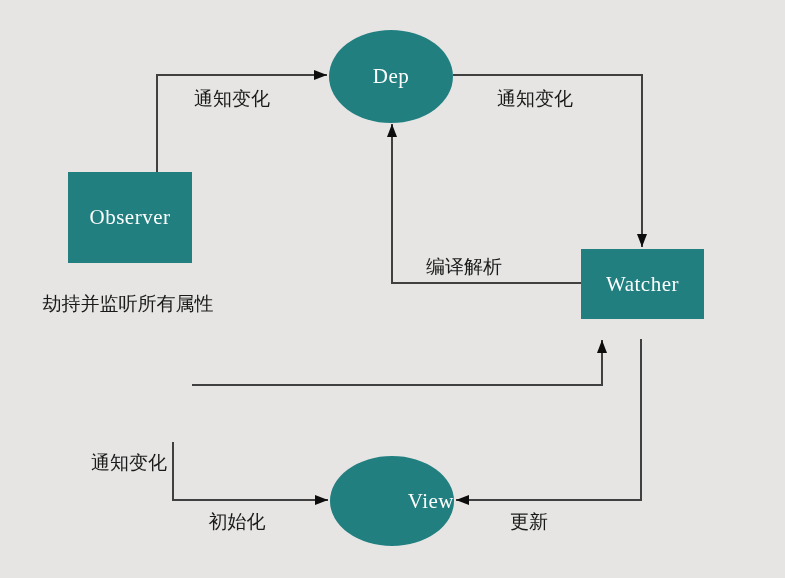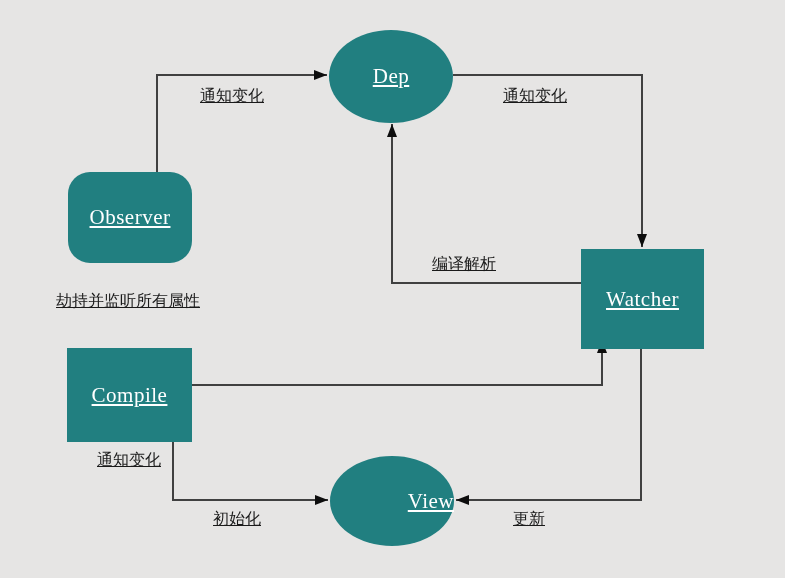--- a/index.html
+++ b/index.html
@@ -27,36 +27,34 @@
   .node {
     position: absolute;
     background: var(--node-fill, #217f80);
     color: var(--text-on-node, #ffffff);
     display: flex;
     align-items: center;
     justify-content: center;
     font-family: "Liberation Serif", "DejaVu Serif", serif;
     font-size: 21px;
     letter-spacing: 0.5px;
-    text-decoration: underline;
   }
   .node.ellipse { border-radius: 50%; }
   .node-dep      { left: 329px; top: 30px;  width: 124px; height: 93px; }
-  .node-observer { left: 68px;  top: 172px; width: 124px; height: 91px; border-radius: 22px; }
-  .node-watcher  { left: 581px; top: 249px; width: 123px; height: 100px; }
+  .node-observer { left: 68px;  top: 172px; width: 124px; height: 91px; }
+  .node-watcher  { left: 581px; top: 249px; width: 123px; height: 70px; }
   .node-compile  { left: 67px;  top: 348px; width: 125px; height: 94px; }
   .node-view     { left: 330px; top: 456px; width: 124px; height: 90px; justify-content: flex-end; }
   .lbl {
     position: absolute;
     transform: translateX(-50%);
     white-space: nowrap;
     color: var(--label-text, #1a1a1a);
-    font-size: 16px;
+    font-size: 19px;
     font-family: "DejaVu Sans", "Liberation Sans", sans-serif;
-    text-decoration: underline;
   }
   .lbl-edge0 { left: 232px; top: 86px; }
   .lbl-edge1 { left: 535px; top: 86px; }
   .lbl-edge2 { left: 464px; top: 254px; }
   .lbl-edge3 { left: 398px; top: 396px; }
   .lbl-edge4 { left: 237px; top: 509px; }
   .lbl-edge5 { left: 517px; top: 509px; margin-left: 12px; }
   .lbl-cap0  { left: 128px; top: 267px; margin-top: 24px; }
   .lbl-cap1  { left: 129px; top: 450px; }
 </style>
@@ -84,23 +82,20 @@
   </div>
 
   <div class="node node-observer">
     <span>Observer</span>
   </div>
 
   <div class="node node-watcher">
     <span>Watcher</span>
   </div>
 
-  <div class="node node-compile">
-    <span>Compile</span>
-  </div>
 
   <div class="node ellipse node-view">
     <span>View</span>
   </div>
 
   <div class="lbl lbl-edge0">通知变化</div>
   <div class="lbl lbl-edge1">通知变化</div>
   <div class="lbl lbl-edge2">编译解析</div>
   <div class="lbl lbl-edge4">初始化</div>
   <div class="lbl lbl-edge5">更新</div>

